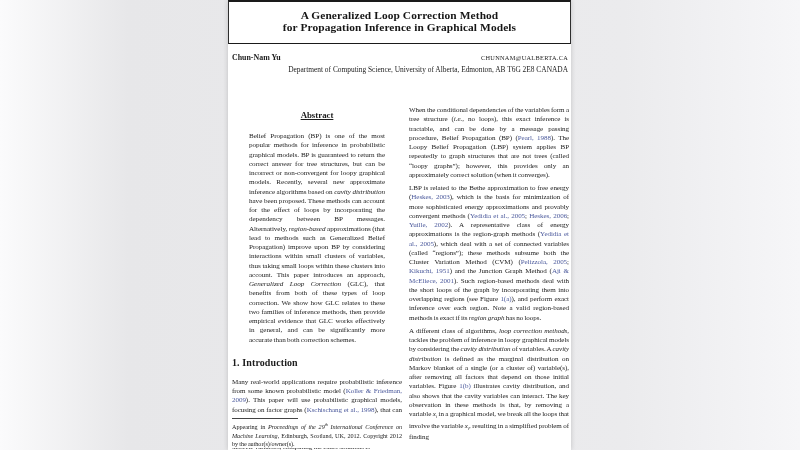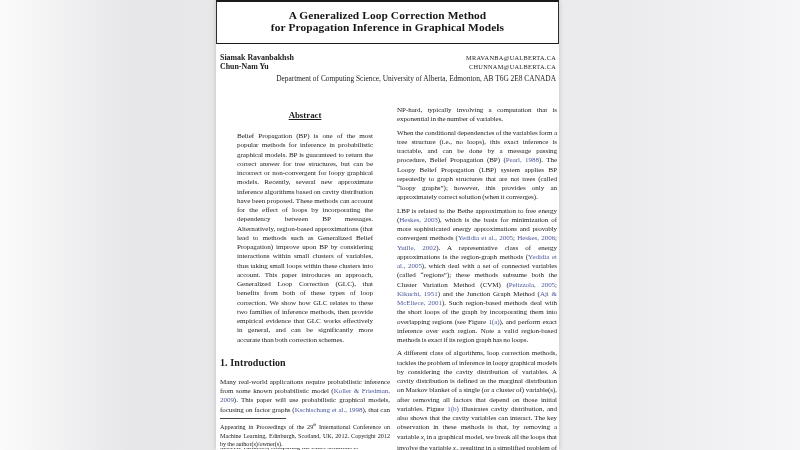--- a/index.html
+++ b/index.html
@@ -4,21 +4,21 @@
 <style>
   html,body{margin:0;padding:0;}
   .stage{
     position:relative;
     width:800px;height:450px;
     overflow:hidden;
     background:linear-gradient(90deg,#fbfbfc 0%,#e7e7e9 16%,#e9e9eb 45%,#ebebed 78%,#f6f6f8 100%);
     font-family:"Liberation Serif","DejaVu Serif",serif;
   }
   .paper{
-    position:absolute;left:216px;top:0;
+    position:absolute;left:228px;top:0;
     width:343px;height:450px;
     background:#ffffff;
     box-shadow:0 0 5px rgba(0,0,0,.18);
     box-sizing:border-box;
     color:#1c1c1c;
   }
   .titlebox{
     box-sizing:border-box;
     height:44px;
     border-top:2px solid #1a1a1a;
@@ -60,62 +60,57 @@
   .footnote{
     position:absolute;left:0;right:0;bottom:2px;
     background:#ffffff;padding-top:2px;
   }
   .fnRule{width:66px;height:1px;background:#444;margin:0 0 2px 0;}
   .fnText{
     font-size:6.2px;line-height:8.2px;margin:0;text-align:justify;
     word-spacing:-.3px;letter-spacing:-.05px;color:#222;
   }
   .s-cite{color:#4c5a9c;}
-  .s-it{}
+  .s-it{font-style:italic;}
   .s-itsup{font-style:italic;font-size:65%;vertical-align:super;}
   .s-mathit{font-style:italic;}
   .s-sub{font-style:italic;font-size:65%;vertical-align:sub;}
 </style>
 </head>
 <body>
 
 <div class="stage">
   <div class="paper">
 
     <div class="titlebox">
       <div class="titleline">A Generalized Loop Correction Method</div>
       <div class="titleline">for Propagation Inference in Graphical Models</div>
     </div>
 
     <div class="authors">
-      <div class="author-row">
-        <span class="author-name">Siamak Ravanbakhsh</span>
-        <span class="author-email">MRAVANBA@UALBERTA.CA</span>
-      </div>
       <div class="author-row">
         <span class="author-name">Chun-Nam Yu</span>
         <span class="author-email">CHUNNAM@UALBERTA.CA</span>
       </div>
     </div>
 
     <div class="affil">Department of Computing Science, University of Alberta, Edmonton, AB T6G 2E8 CANADA</div>
 
     <div class="cols">
       <div class="col colL">
         <div class="absHead">Abstract</div>
         <p class="abs"><span>Belief Propagation (BP) is one of the most popular methods for inference in probabilistic graphical models. BP is guaranteed to return the correct answer for tree structures, but can be incorrect or non-convergent for loopy graphical models. Recently, several new approximate inference algorithms based on </span><span class="s-it">cavity distribution</span><span> have been proposed. These methods can account for the effect of loops by incorporating the dependency between BP messages. Alternatively, </span><span class="s-it">region-based</span><span> approximations (that lead to methods such as Generalized Belief Propagation) improve upon BP by considering interactions within small clusters of variables, thus taking small loops within these clusters into account. This paper introduces an approach, </span><span class="s-it">Generalized Loop Correction</span><span> (GLC), that benefits from both of these types of loop correction. We show how GLC relates to these two families of inference methods, then provide empirical evidence that GLC works effectively in general, and can be significantly more accurate than both correction schemes.</span></p>
         <div class="secHead">1. Introduction</div>
         <p class="body"><span>Many real-world applications require probabilistic inference from some known probabilistic model (</span><span class="s-cite">Koller &amp; Friedman, 2009</span><span>). This paper will use probabilistic graphical models, focusing on factor graphs (</span><span class="s-cite">Kschischang et al., 1998</span><span>), that can represent both Markov Networks and Bayesian Networks. The basic challenge of such inference is marginalization (or max-marginalization) over a large number of variables. For discrete variables, computing the exact solutions is</span></p>
         <div class="footnote">
           <div class="fnRule"></div>
           <p class="fnText"><span>Appearing in </span><span class="s-it">Proceedings of the 29</span><span class="s-itsup">th</span><span class="s-it"> International Conference on Machine Learning,</span><span> Edinburgh, Scotland, UK, 2012. Copyright 2012 by the author(s)/owner(s).</span></p>
         </div>
       </div>
       <div class="col colR">
-        <p class="body"><span>NP-hard, typically involving a computation that is exponential in the number of variables.</span></p>
         <p class="body"><span>When the conditional dependencies of the variables form a tree structure (</span><span class="s-it">i.e.</span><span>, no loops), this exact inference is tractable, and can be done by a message passing procedure, Belief Propagation (BP) (</span><span class="s-cite">Pearl, 1988</span><span>). The Loopy Belief Propagation (LBP) system applies BP repeatedly to graph structures that are not trees (called “loopy graphs”); however, this provides only an approximately correct solution (when it converges).</span></p>
         <p class="body"><span>LBP is related to the Bethe approximation to free energy (</span><span class="s-cite">Heskes, 2003</span><span>), which is the basis for minimization of more sophisticated energy approximations and provably convergent methods (</span><span class="s-cite">Yedidia et al., 2005</span><span>; </span><span class="s-cite">Heskes, 2006</span><span>; </span><span class="s-cite">Yuille, 2002</span><span>). A representative class of energy approximations is the region-graph methods (</span><span class="s-cite">Yedidia et al., 2005</span><span>), which deal with a set of connected variables (called “regions”); these methods subsume both the Cluster Variation Method (CVM) (</span><span class="s-cite">Pelizzola, 2005</span><span>; </span><span class="s-cite">Kikuchi, 1951</span><span>) and the Junction Graph Method (</span><span class="s-cite">Aji &amp; McEliece, 2001</span><span>). Such region-based methods deal with the short loops of the graph by incorporating them into overlapping regions (see Figure </span><span class="s-cite">1(a)</span><span>), and perform exact inference over each region. Note a valid region-based methods is exact if its </span><span class="s-it">region graph</span><span> has no loops.</span></p>
         <p class="body"><span>A different class of algorithms, </span><span class="s-it">loop correction methods</span><span>, tackles the problem of inference in loopy graphical models by considering the </span><span class="s-it">cavity distribution</span><span> of variables. A </span><span class="s-it">cavity distribution</span><span> is defined as the marginal distribution on Markov blanket of a single (or a cluster of) variable(s), after removing all factors that depend on those initial variables. Figure </span><span class="s-cite">1(b)</span><span> illustrates cavity distribution, and also shows that the cavity variables can interact. The key observation in these methods is that, by removing a variable </span><span class="s-mathit">x</span><span class="s-sub">i</span><span> in a graphical model, we break all the loops that involve the variable </span><span class="s-mathit">x</span><span class="s-sub">i</span><span>, resulting in a simplified problem of finding</span></p>
       </div>
     </div>
 
   </div>
 </div>
 
 </body></html>

